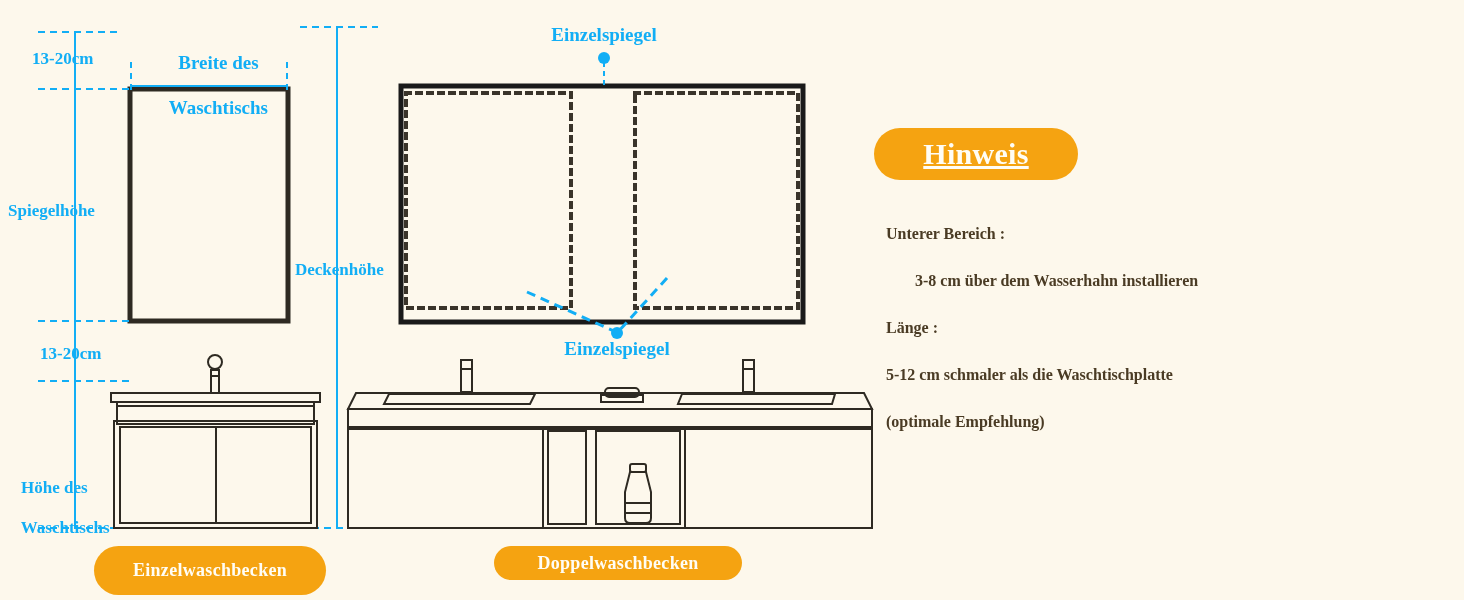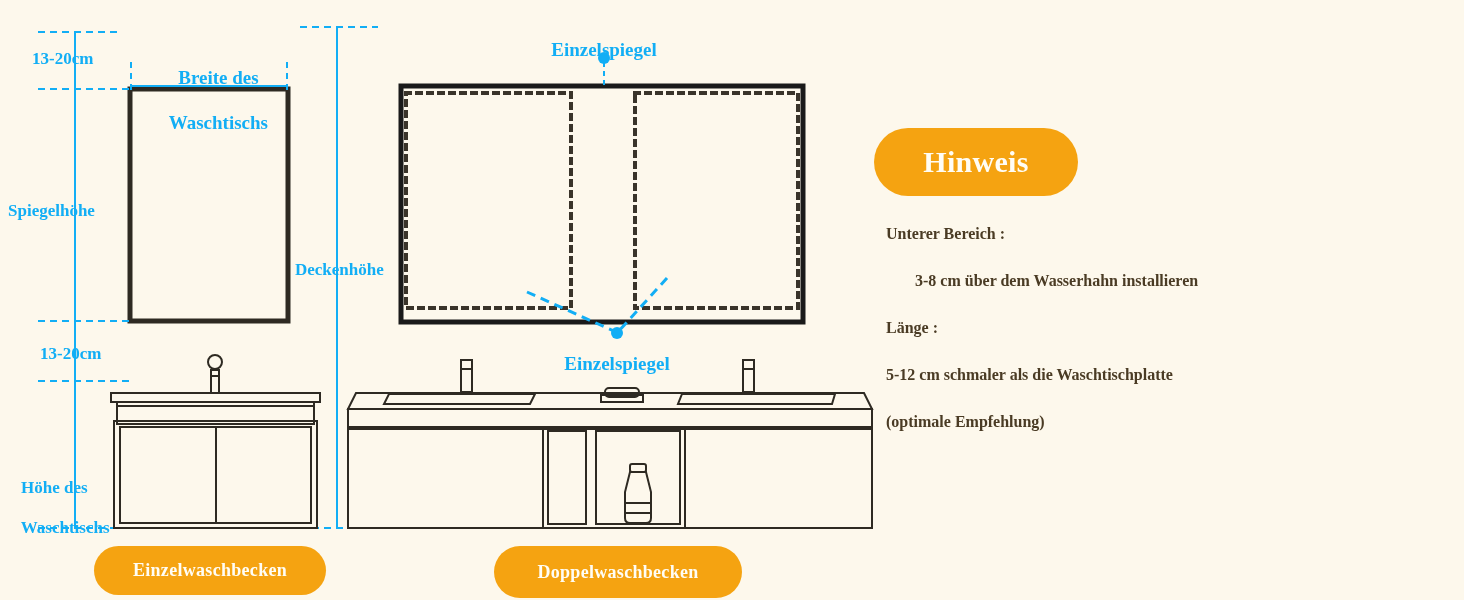--- a/index.html
+++ b/index.html
@@ -35,47 +35,47 @@
     color: #12AEF5;
     font-weight: bold;
     font-family: "Liberation Serif", serif;
   }
   .dim-text {
     font-size: 17px;
   }
   .name-text {
     font-size: 19px;
     text-align: center;
-    margin-top: 15px;
   }
   .badge {
     position: absolute;
     background: #F5A311;
     color: #FFFDF5;
     border-radius: 999px;
     font-weight: bold;
     display: flex;
     align-items: center;
     justify-content: center;
     font-family: "Liberation Serif", serif;
     letter-spacing: .3px;
   }
   #badge-hinweis {
     left: 874px; top: 128px;
-    width: 204px; height: 68px;
+    width: 204px; height: 52px;
     font-size: 30px;
+    text-decoration: underline;
   }
   #badge-single-basin {
     left: 94px; top: 546px;
     width: 232px; height: 49px;
     font-size: 18px;
   }
   #badge-double-basin {
     left: 494px; top: 546px;
-    width: 248px; height: 52px;
+    width: 248px; height: 34px;
     font-size: 18px;
   }
   .note-line {
     position: absolute;
     color: #4A3B24;
     font-weight: bold;
     font-size: 16px;
     font-family: "Liberation Serif", serif;
     white-space: pre;
   }

